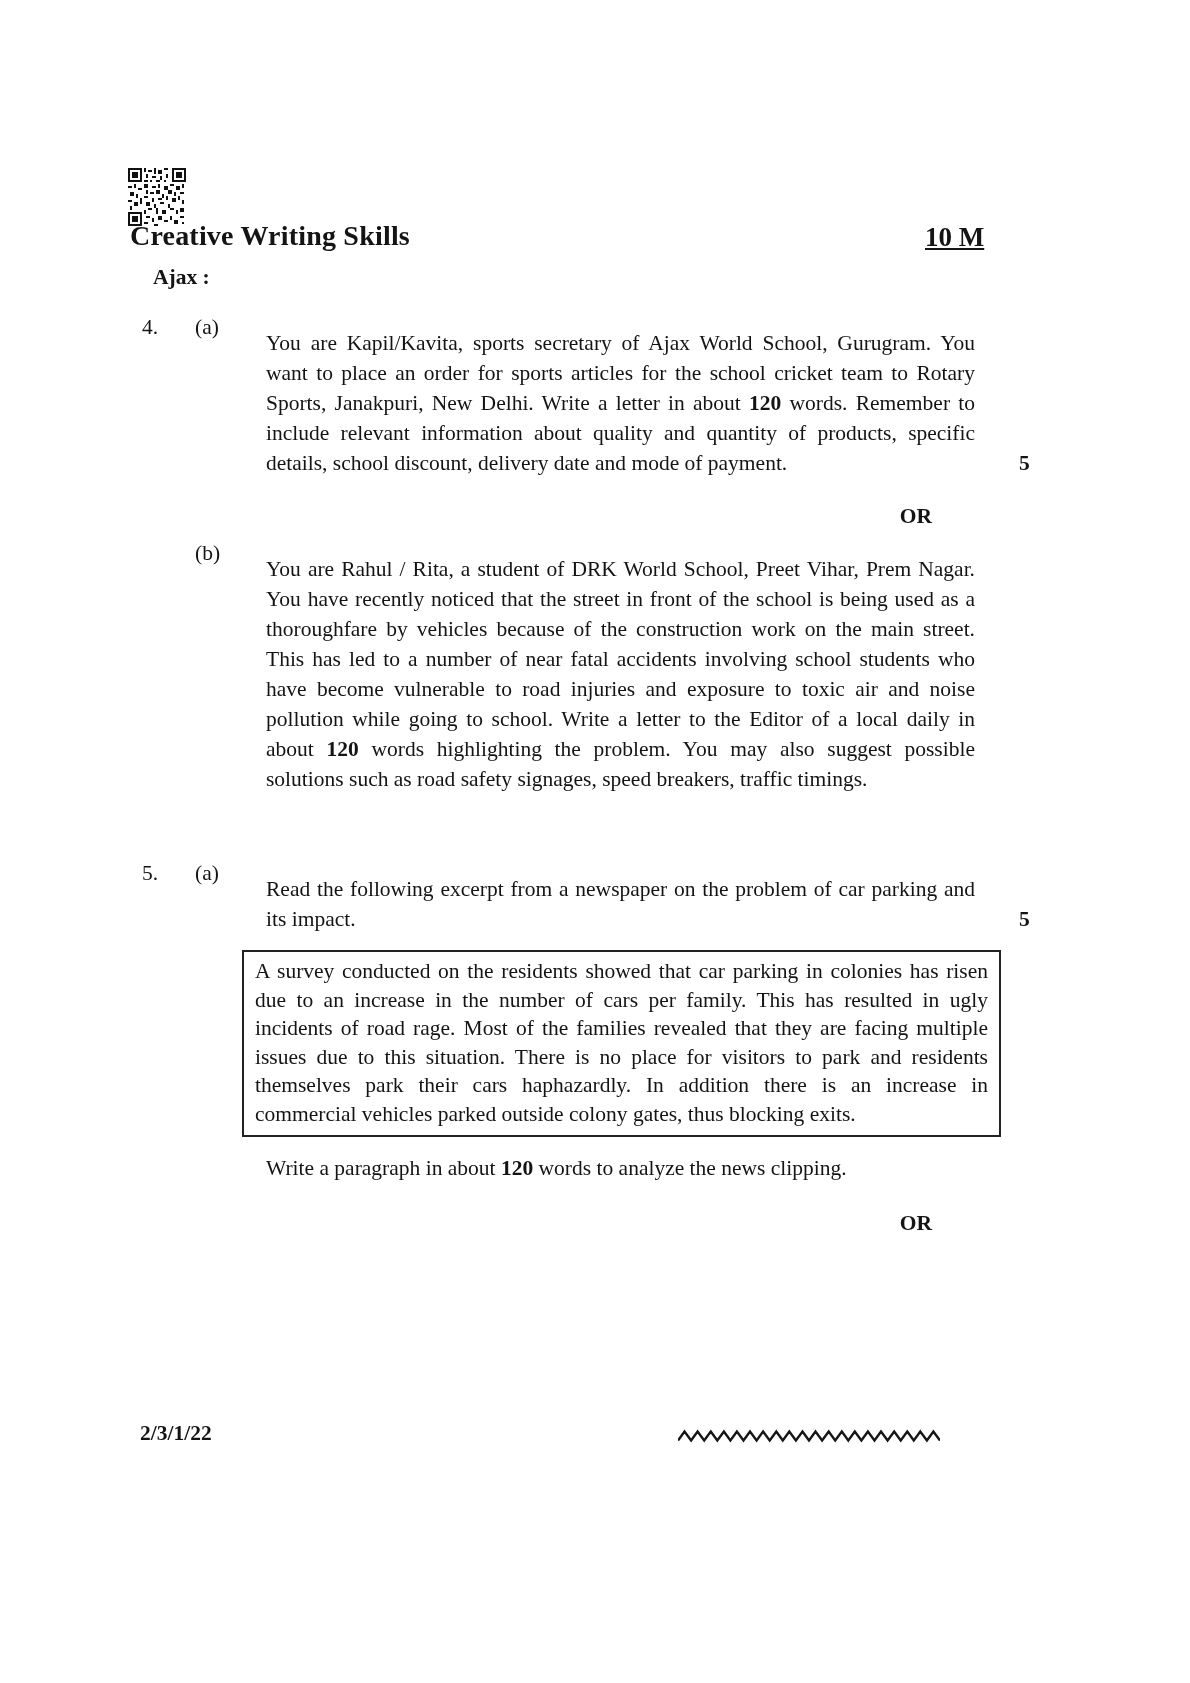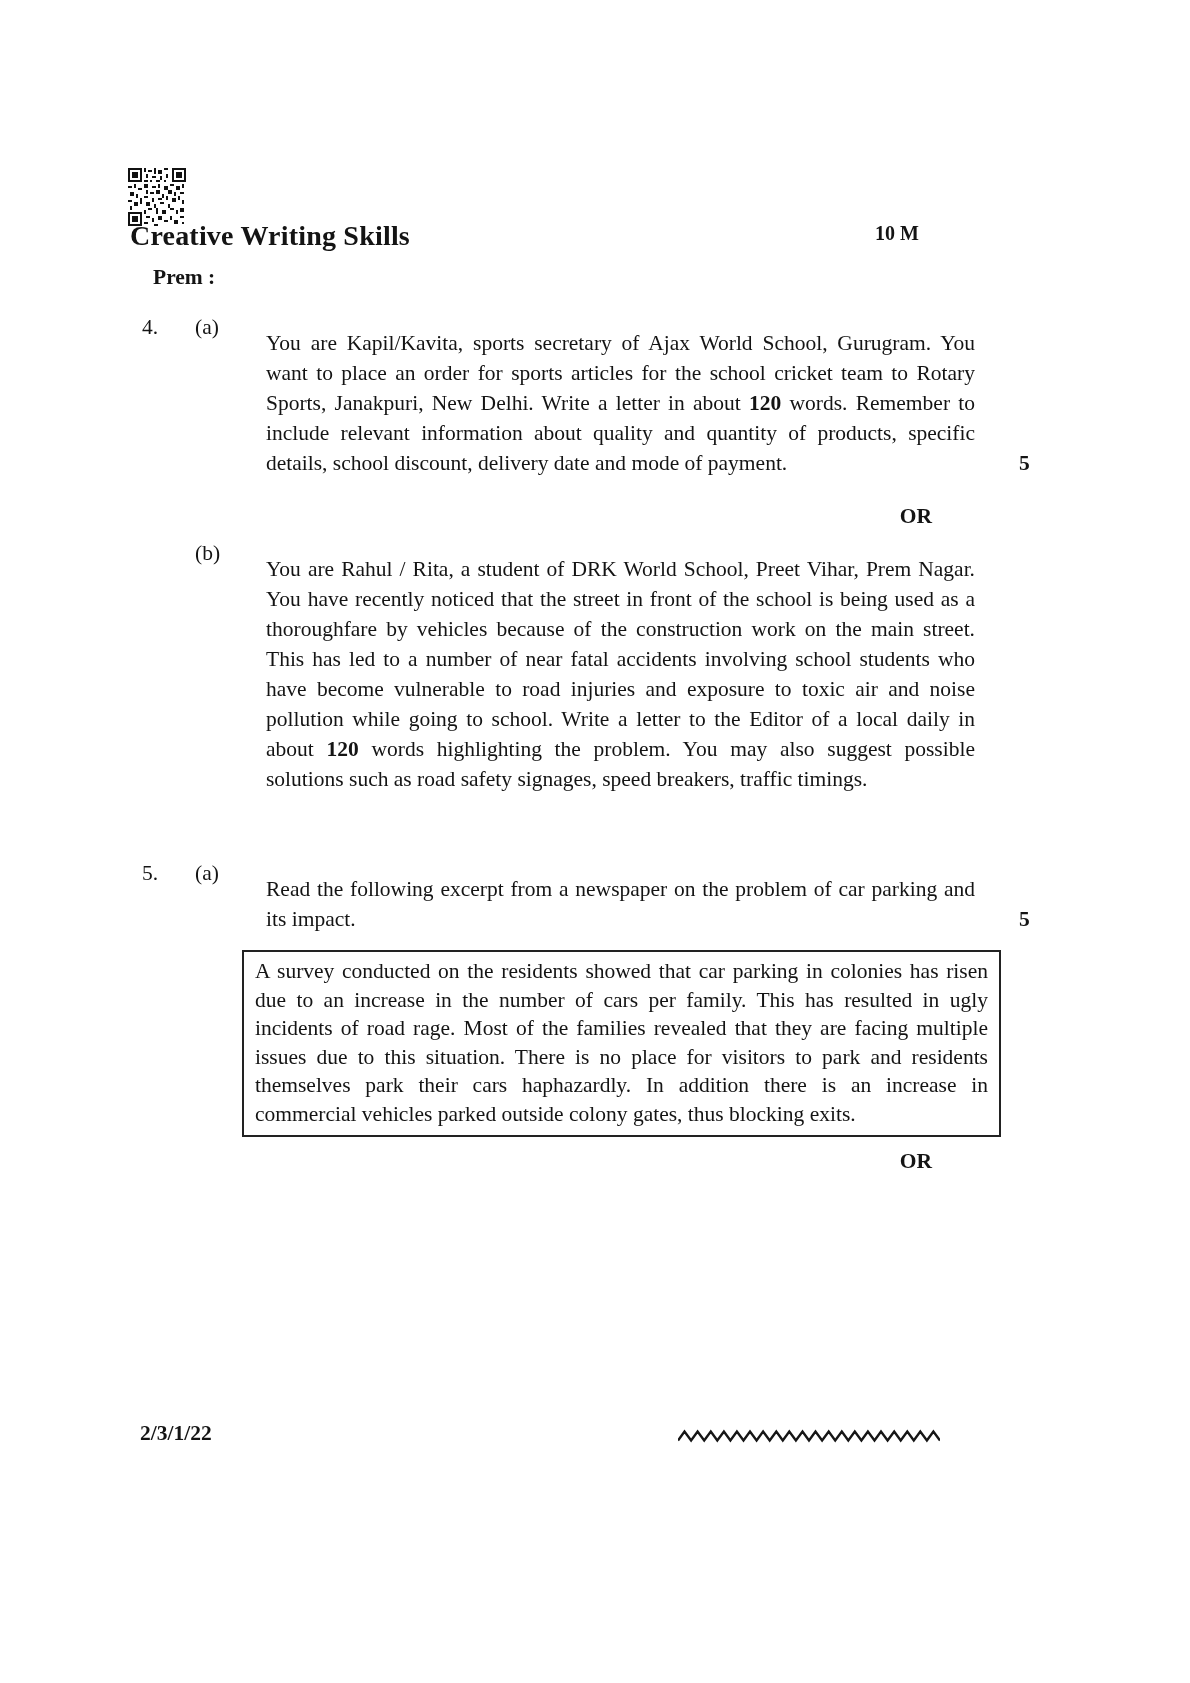--- a/index.html
+++ b/index.html
@@ -13,42 +13,42 @@
   }
   .page { position: absolute; inset: 0; overflow: hidden; }
 
   
   .qr { position: absolute; left: 128px; top: 165px; width: 58px; height: 64px; }
   .qr svg { width: 100%; height: 100%; }
 
   
   .title-row { position: absolute; left: 130px; top: 220px; width: 830px; }
   .doc-title { font-weight: bold; font-size: 28px; letter-spacing: 0.2px; }
-  .marks-total { position: absolute; left: 875px; top: 222px; font-weight: bold; font-size: 20px; white-space: nowrap; }
+  .marks-total { position: absolute; left: 925px; top: 222px; font-weight: bold; font-size: 27px; white-space: nowrap; text-decoration: underline; }
 
   
   .content { position: absolute; left: 142px; top: 262px; width: 849px; font-size: 21.5px; line-height: 30px; }
 
   .note-row { display: grid; grid-template-columns: 108px 741px; }
   .note-label { font-weight: bold; padding-left: 11px; }
   .note-text { text-align: justify; }
 
   .part-row { display: grid; grid-template-columns: 53px 55px 741px; }
   .qnum { padding-left: 0; }
   .part-label { }
   .part-body { position: relative; }
   .para { text-align: justify; position: relative; margin: 16px; }
   .marks { position: absolute; left: calc(100% + 44px); bottom: 0; font-weight: bold; }
 
   .q4-block { margin-top: 20px; }
   .or { width: 790px; text-align: right; font-weight: bold; margin-top: 7px; margin-bottom: 7px; }
   .q5-block { margin-top: 48px; }
 
   .excerpt-box {
-    margin: 4px -10px 0 -8px;
+    margin: 4px -10px 16px -8px;
     border: 2px solid #222222;
     padding: 5px 11px 7px 11px;
     text-align: justify;
     line-height: 28.5px;
   }
   .after-para { margin-top: 7px; text-align: justify; }
   .or-2 { margin-top: 9px; }
 
   
   .footer { position: absolute; left: 0; top: 1421px; width: 1190px; height: 30px; font-size: 21.5px; padding-left: 20px; }
@@ -148,21 +148,21 @@
   </div>
 
   <div class="title-row">
     <div class="doc-title">Creative Writing Skills</div>
   </div>
   <div class="marks-total">10 M</div>
 
   <div class="content">
 
     <div class="note-row">
-      <div class="note-label">Prem :</div>
+      <div class="note-label">Ajax :</div>
     </div>
 
     <div class="q4-block">
       <div class="part-row">
         <div class="qnum">4.</div>
         <div class="part-label">(a)</div>
         <div class="part-body">
           <p class="para">
             <span><span>You are Kapil/Kavita, sports secretary of Ajax World School, Gurugram. You want to place an order for sports articles for the school cricket team to Rotary Sports, Janakpuri, New Delhi. Write a letter in about </span><b>120</b><span> words. Remember to include relevant information about quality and quantity of products, specific details, school discount, delivery date and mode of payment.</span></span>
             <span class="marks">5</span>
@@ -186,20 +186,23 @@
     <div class="q5-block">
       <div class="part-row">
         <div class="qnum">5.</div>
         <div class="part-label">(a)</div>
         <div class="part-body">
           <p class="para">
             <span><span>Read the following excerpt from a newspaper on the problem of car parking and its impact.</span></span>
             <span class="marks">5</span>
           </p>
           <div class="excerpt-box">A survey conducted on the residents showed that car parking in colonies has risen due to an increase in the number of cars per family. This has resulted in ugly incidents of road rage. Most of the families revealed that they are facing multiple issues due to this situation. There is no place for visitors to park and residents themselves park their cars haphazardly. In addition there is an increase in commercial vehicles parked outside colony gates, thus blocking exits.</div>
+          <p class="para after-para">
+            <span><span>Write a paragraph in about </span><b>120</b><span> words to analyze the news clipping.</span></span>
+          </p>
         </div>
       </div>
       <div class="or or-2">OR</div>
     </div>
 
   </div>
 
   <div class="footer">
     <div class="footer-code">2/3/1/22</div>
     <div class="squiggle">

